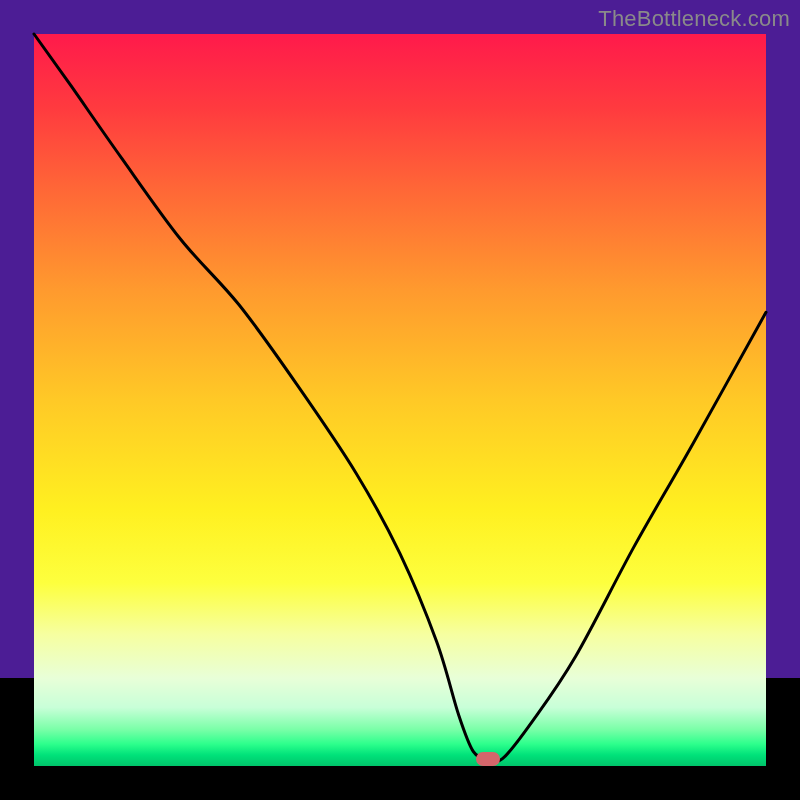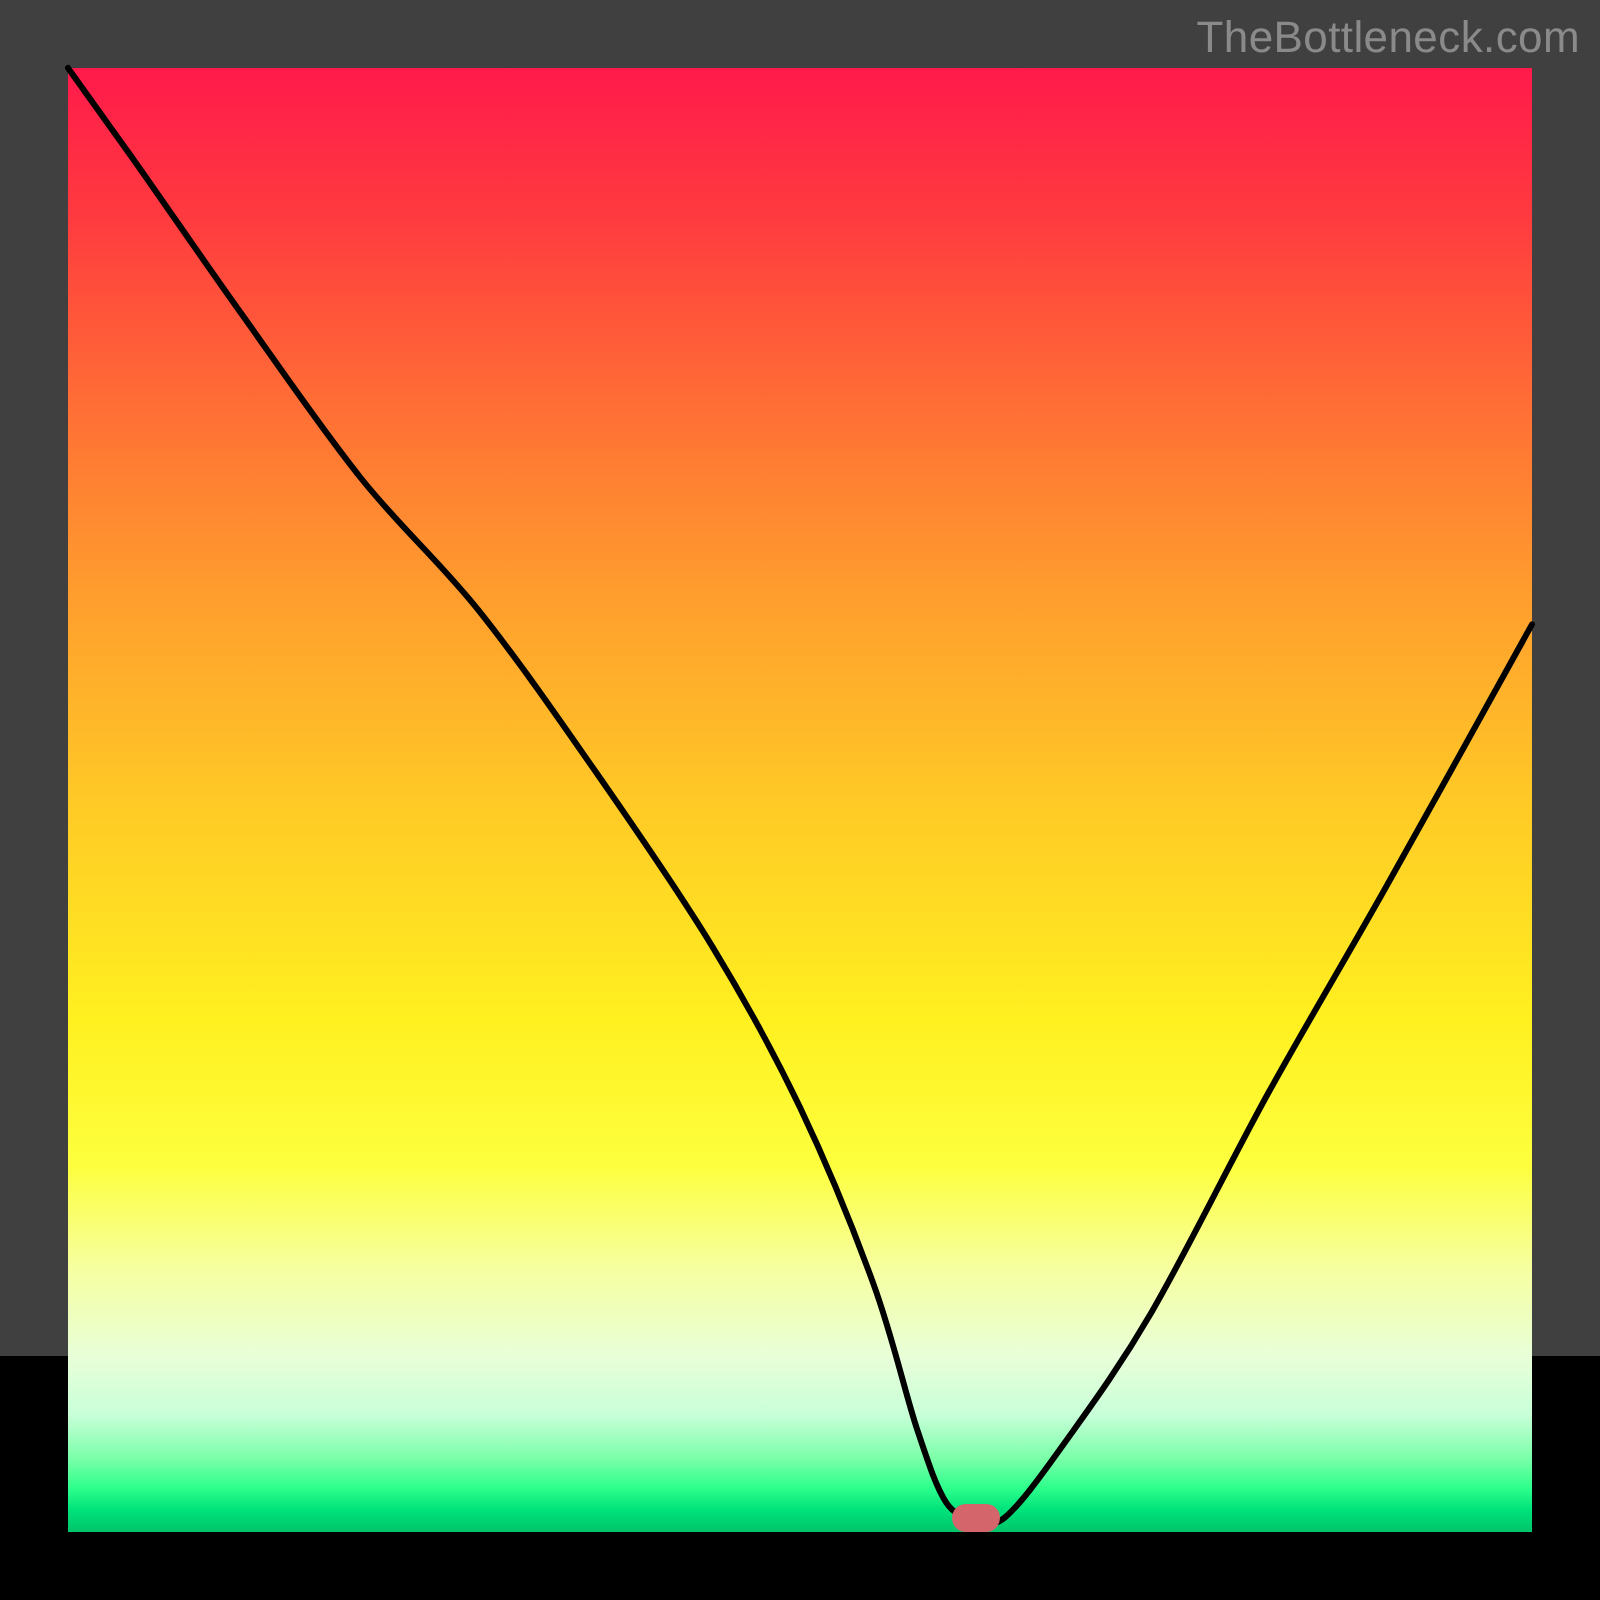--- a/index.html
+++ b/index.html
@@ -8,21 +8,21 @@
     width: 800px;
     height: 800px;
     background: #000;
     overflow: hidden;
     font-family: Arial, Helvetica, sans-serif;
   }
   .frame {
     position: relative;
     width: 800px;
     height: 678px;
-    background: #404040;
+    background: #4c1d95;
   }
   .plot-area {
     position: absolute;
     left: 34px;
     top: 34px;
     width: 732px;
     height: 732px;
     background: linear-gradient(to bottom,
       #ff1a4b 0%,
       #ff3a3f 10%,

